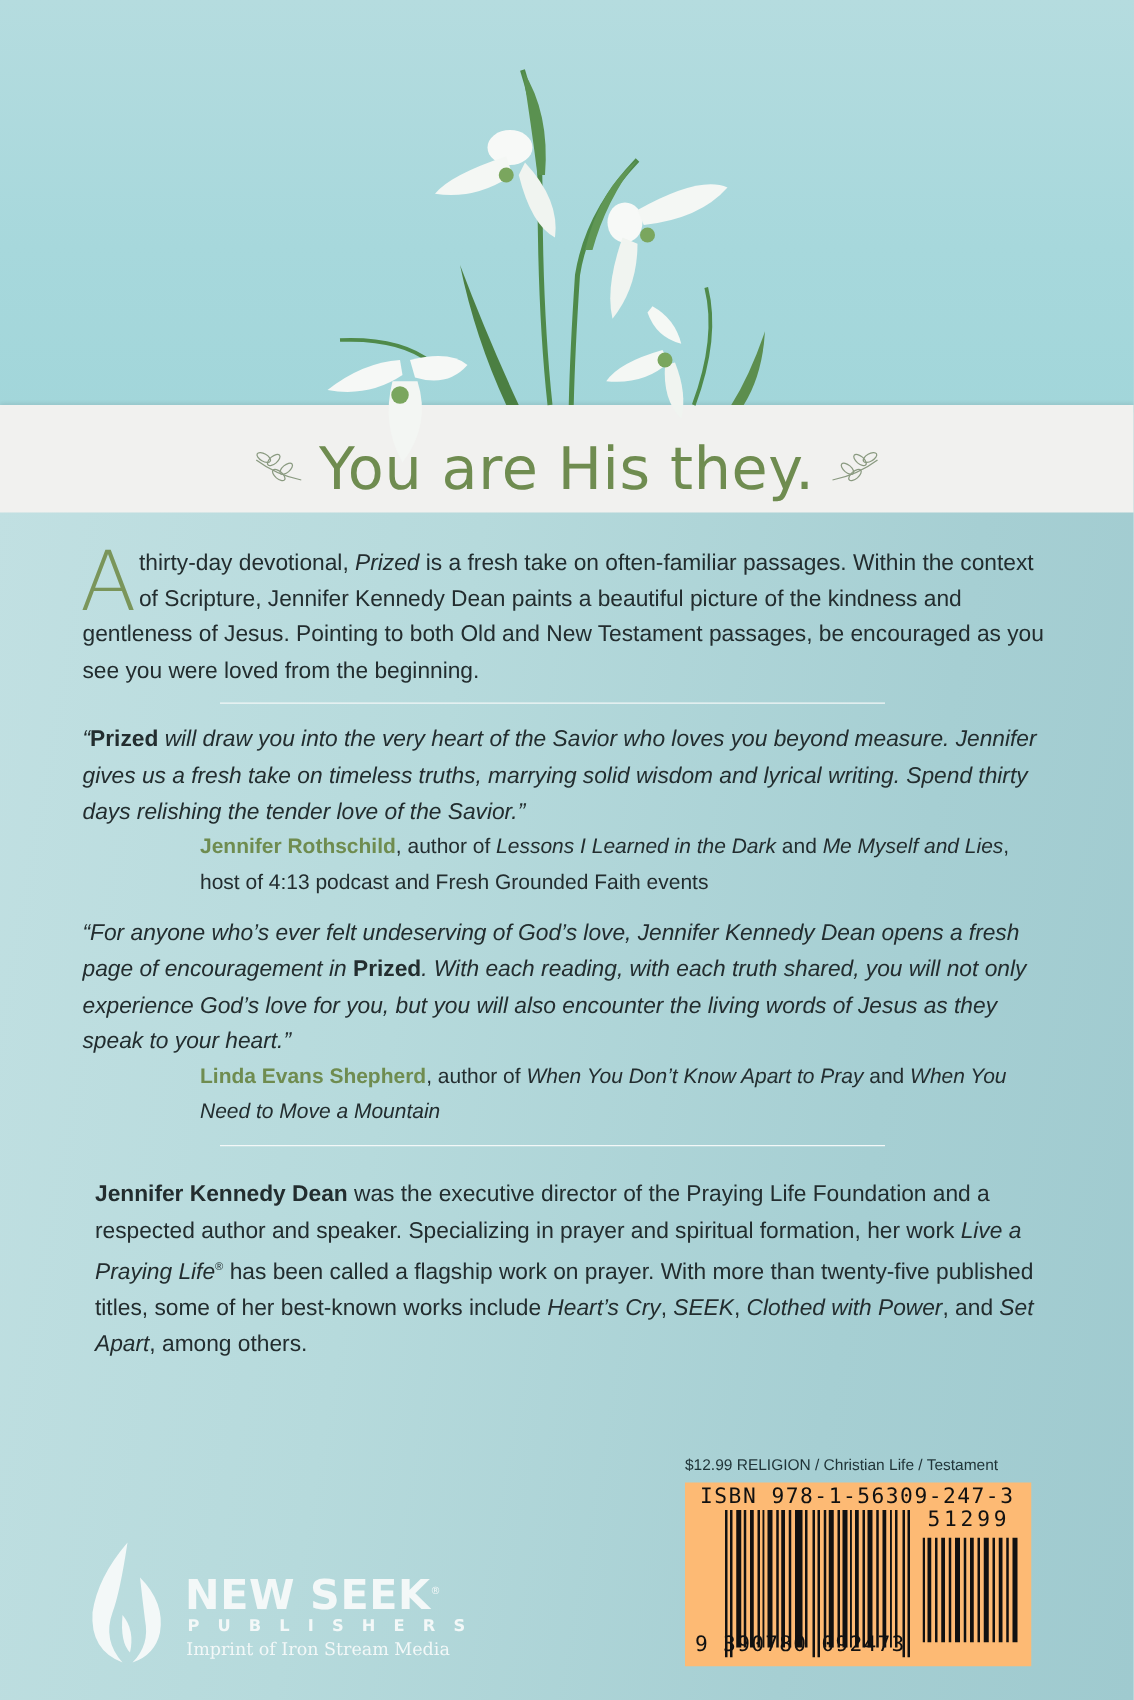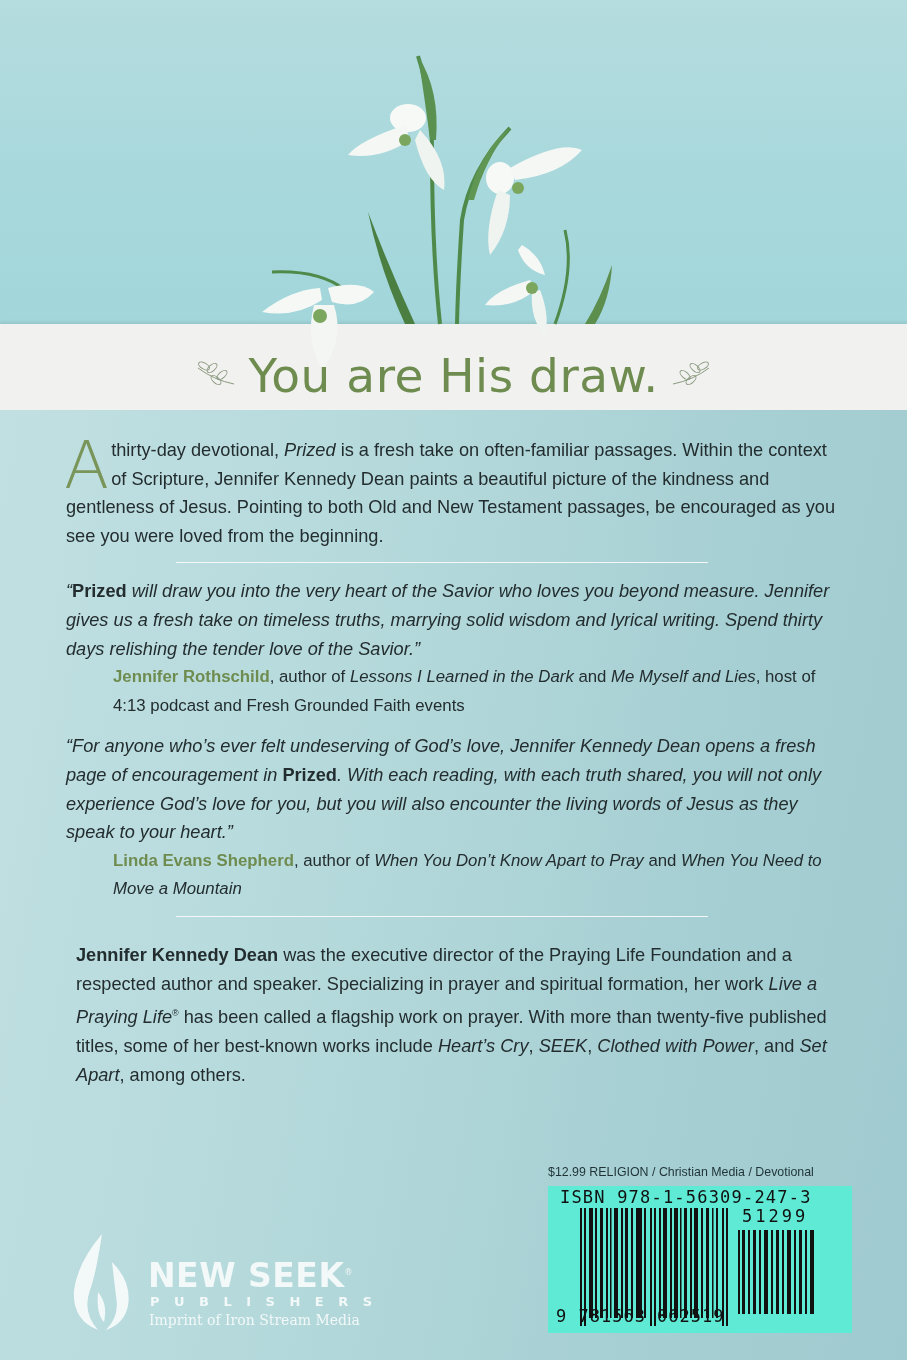--- a/index.html
+++ b/index.html
@@ -42,35 +42,35 @@
   }
   .indent { text-indent: 42px; }
   .divider {
     height: 1px; background: #f4f8f8; width: 532px; margin-left: 110px;
   }
   .quote {
     font-size: 18.2px; line-height: 28.6px; font-style: italic; color: #232d2f;
   }
   .quote b { font-style: normal; font-weight: bold; }
   .attrib {
-    margin-left: 47px; font-size: 16.8px; line-height: 28.6px; color: #232d2f;
+    margin-left: 94px; font-size: 16.8px; line-height: 28.6px; color: #232d2f;
   }
   .attrib .name { color: #6f8c50; font-weight: bold; }
   .attrib i { font-style: italic; }
   .bio { font-size: 18.2px; line-height: 29px; color: #232d2f; margin-left: 10px; }
   .bio b { font-weight: bold; }
   .bio i { font-style: italic; }
 
   .price-line {
     position: absolute; left: 548px; top: 1165px; width: 290px;
     font-size: 12.4px; color: #1f3337; white-space: nowrap;
   }
   .barcode-box {
-    position: absolute; left: 548px; top: 1186px; width: 304px; height: 147px;
-    background: #5eead4;
+    position: absolute; left: 548px; top: 1186px; width: 277px; height: 147px;
+    background: #fdba74;
   }
   .isbn-text {
     position: absolute; left: 12px; top: 1px;
     font-family: "DejaVu Sans Mono", monospace; font-size: 17px; color: #111; letter-spacing: 1.2px;
   }
   .price-code {
     position: absolute; left: 194px; top: 20px;
     font-family: "DejaVu Sans Mono", monospace; font-size: 17px; color: #111; letter-spacing: 3px; text-align: center;
   }
   .ean-digits {
@@ -136,21 +136,21 @@
 </svg>
 
 <div class="tagline-wrap">
   <svg class="sprig" viewBox="0 0 44 34">
     <path d="M4 10 Q20 22 40 26" stroke="#8a9a80" stroke-width="1" fill="none"></path>
     <ellipse cx="10" cy="8" rx="6" ry="3" fill="none" stroke="#8a9a80" stroke-width="1" transform="rotate(30 10 8)"></ellipse>
     <ellipse cx="18" cy="10" rx="6" ry="3" fill="none" stroke="#8a9a80" stroke-width="1" transform="rotate(-40 18 10)"></ellipse>
     <ellipse cx="22" cy="22" rx="6" ry="3" fill="none" stroke="#8a9a80" stroke-width="1" transform="rotate(40 22 22)"></ellipse>
     <ellipse cx="28" cy="17" rx="6" ry="3" fill="none" stroke="#8a9a80" stroke-width="1" transform="rotate(-40 28 17)"></ellipse>
   </svg>
-  <span class="tagline">You are His draw.</span>
+  <span class="tagline">You are His they.</span>
   <svg class="sprig" viewBox="0 0 44 34" style="transform: scaleX(-1);">
     <path d="M4 10 Q20 22 40 26" stroke="#8a9a80" stroke-width="1" fill="none"></path>
     <ellipse cx="10" cy="8" rx="6" ry="3" fill="none" stroke="#8a9a80" stroke-width="1" transform="rotate(30 10 8)"></ellipse>
     <ellipse cx="18" cy="10" rx="6" ry="3" fill="none" stroke="#8a9a80" stroke-width="1" transform="rotate(-40 18 10)"></ellipse>
     <ellipse cx="22" cy="22" rx="6" ry="3" fill="none" stroke="#8a9a80" stroke-width="1" transform="rotate(40 22 22)"></ellipse>
     <ellipse cx="28" cy="17" rx="6" ry="3" fill="none" stroke="#8a9a80" stroke-width="1" transform="rotate(-40 28 17)"></ellipse>
   </svg>
 </div>
 
 <div class="content">
@@ -168,21 +168,21 @@
   <div style="margin-top:12px;">
     <p class="quote"><span>“For anyone who’s ever felt undeserving of God’s love, Jennifer Kennedy Dean opens a fresh page of encouragement in </span><b>Prized</b><span>. With each reading, with each truth shared, you will not only experience God’s love for you, but you will also encounter the living words of Jesus as they speak to your heart.”</span></p>
     <p class="attrib"><span class="name">Linda Evans Shepherd</span><span>, author of </span><i>When You Don’t Know Apart to Pray</i><span> and </span><i>When You Need to Move a Mountain</i></p>
   </div>
 
   <div class="divider" style="margin-top:12px; margin-bottom:24px;"></div>
 
   <p class="bio"><b>Jennifer Kennedy Dean</b><span> was the executive director of the Praying Life Foundation and a respected author and speaker. Specializing in prayer and spiritual formation, her work </span><i>Live a Praying Life</i><sup style="font-size:9px">®</sup><span> has been called a flagship work on prayer. With more than twenty-five published titles, some of her best-known works include </span><i>Heart’s Cry</i><span>, </span><i>SEEK</i><span>, </span><i>Clothed with Power</i><span>, and </span><i>Set Apart</i><span>, among others.</span></p>
 </div>
 
-<div class="price-line"><span>$12.99</span> <span>RELIGION / Christian Media / Devotional</span></div>
+<div class="price-line"><span>$12.99</span> <span>RELIGION / Christian Life / Testament</span></div>
 
 <div class="barcode-box">
   <span class="isbn-text">ISBN 978-1-56309-247-3</span>
   <span class="price-code">51299</span>
   <svg class="bars-main" viewBox="0 0 150 118" preserveAspectRatio="none">
     <g fill="#111">
       <rect x="0" y="0" width="2" height="118"></rect>
         <rect x="4" y="0" width="2" height="118"></rect>
       <rect x="9" y="0" width="4" height="110"></rect>
         <rect x="15" y="0" width="2" height="110"></rect>
@@ -224,21 +224,21 @@
       <rect x="33" y="0" width="2" height="84"></rect>
         <rect x="38" y="0" width="3" height="84"></rect>
       <rect x="44" y="0" width="2" height="84"></rect>
         <rect x="49" y="0" width="4" height="84"></rect>
       <rect x="56" y="0" width="2" height="84"></rect>
         <rect x="61" y="0" width="3" height="84"></rect>
       <rect x="67" y="0" width="2" height="84"></rect>
         <rect x="72" y="0" width="4" height="84"></rect>
     </g>
   </svg>
-  <span class="ean-digits">9 781563 062519</span>
+  <span class="ean-digits">9 390780 092473</span>
 </div>
 
 <div class="logo">
   <svg class="logo-flame" viewBox="0 0 78 100">
     <path d="M34 2 Q10 30 6 58 Q4 88 30 98 Q14 80 22 58 Q28 42 34 2Z" fill="#f3f8f8"></path>
     <path d="M44 30 Q64 50 60 74 Q56 92 38 98 Q52 84 48 64 Q46 48 44 30Z" fill="#f3f8f8"></path>
     <path d="M30 60 Q40 72 36 90 Q28 82 30 60Z" fill="#f3f8f8"></path>
   </svg>
   <span class="logo-name"><span>NEW SEEK</span><span class="logo-reg">®</span></span>
   <span class="logo-sub">PUBLISHERS</span>

